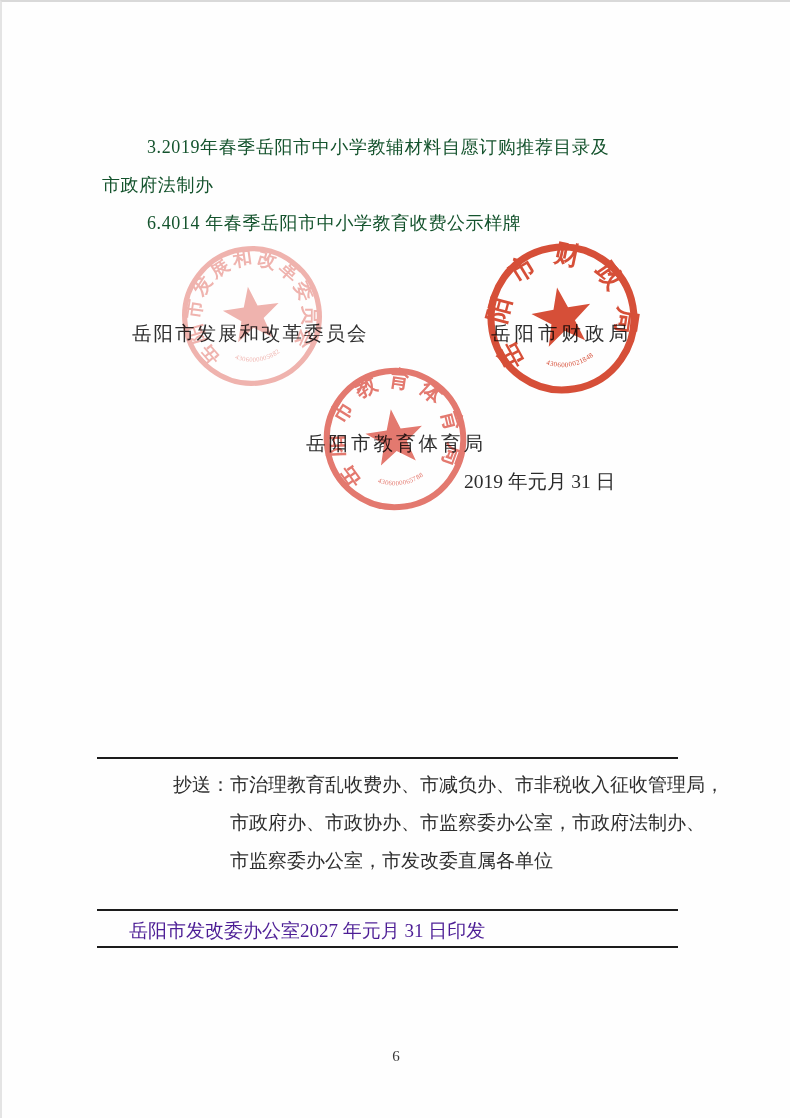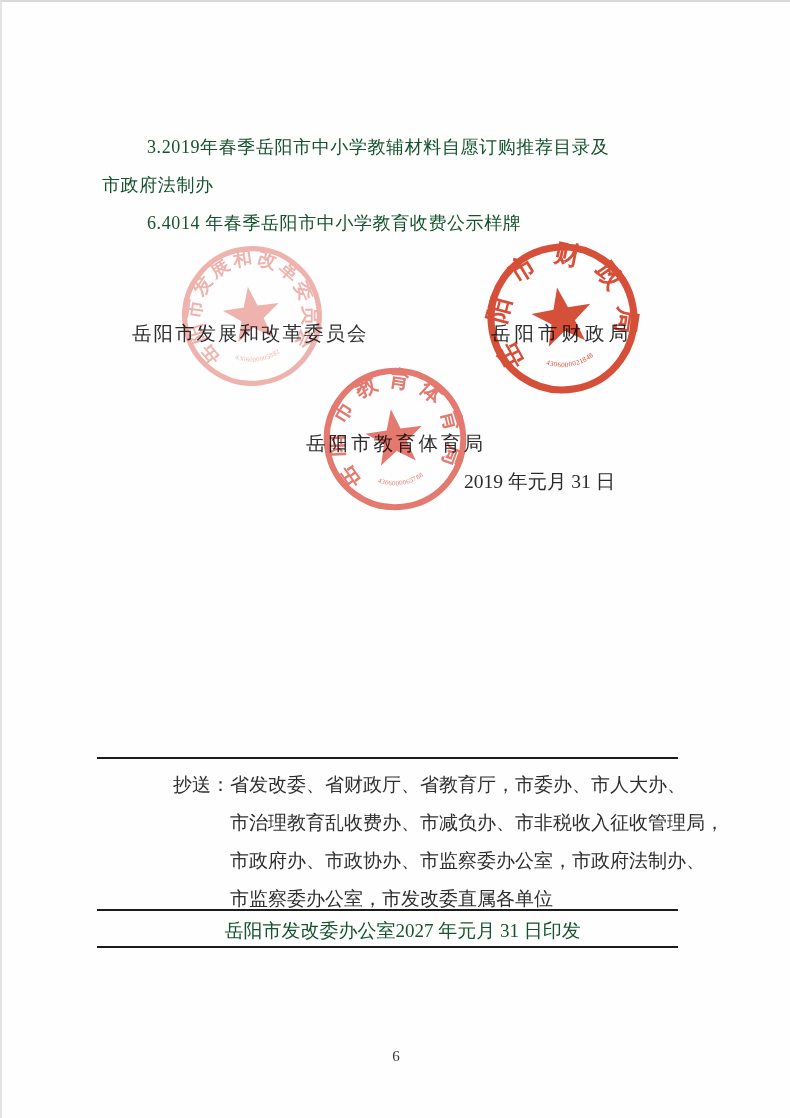--- a/index.html
+++ b/index.html
@@ -94,24 +94,24 @@
   .cc-lines { flex: 1; }
   .cc-line  { white-space: nowrap; }
 
   .issuer-row {
     position: absolute;
     left: 95px;
     top: 914px;
     width: 581px;
     height: 30px;
     display: flex;
-    justify-content: center;
+    justify-content: flex-start;
     align-items: center;
     font-size: 19px;
-    color: #14532d;
+    color: #4c1d95;
   }
   .issuer-row .office { padding-left: 32px; white-space: nowrap; }
   .issuer-row .print-date { padding-right: 2px; white-space: nowrap; }
 
   .page-number {
     position: absolute;
     left: 0;
     top: 1046px;
     width: 100%;
     text-align: center;
@@ -178,21 +178,20 @@
     <text class="seal-serial" text-anchor="middle" fill="#dd5346">
       <textPath href="#dig-c" startOffset="50%">4306000065788</textPath>
     </text>
   </svg>
 
   <div class="rule rule-top"></div>
 
   <div class="cc-block">
     <div class="cc-label">抄送：</div>
     <div class="cc-lines">
-      <div class="cc-line">省发改委、省财政厅、省教育厅，市委办、市人大办、</div>
       <div class="cc-line">市治理教育乱收费办、市减负办、市非税收入征收管理局，</div>
       <div class="cc-line">市政府办、市政协办、市监察委办公室，市政府法制办、</div>
       <div class="cc-line">市监察委办公室，市发改委直属各单位</div>
     </div>
   </div>
 
   <div class="rule rule-mid"></div>
 
   <div class="issuer-row">
     <span class="office">岳阳市发改委办公室</span>

